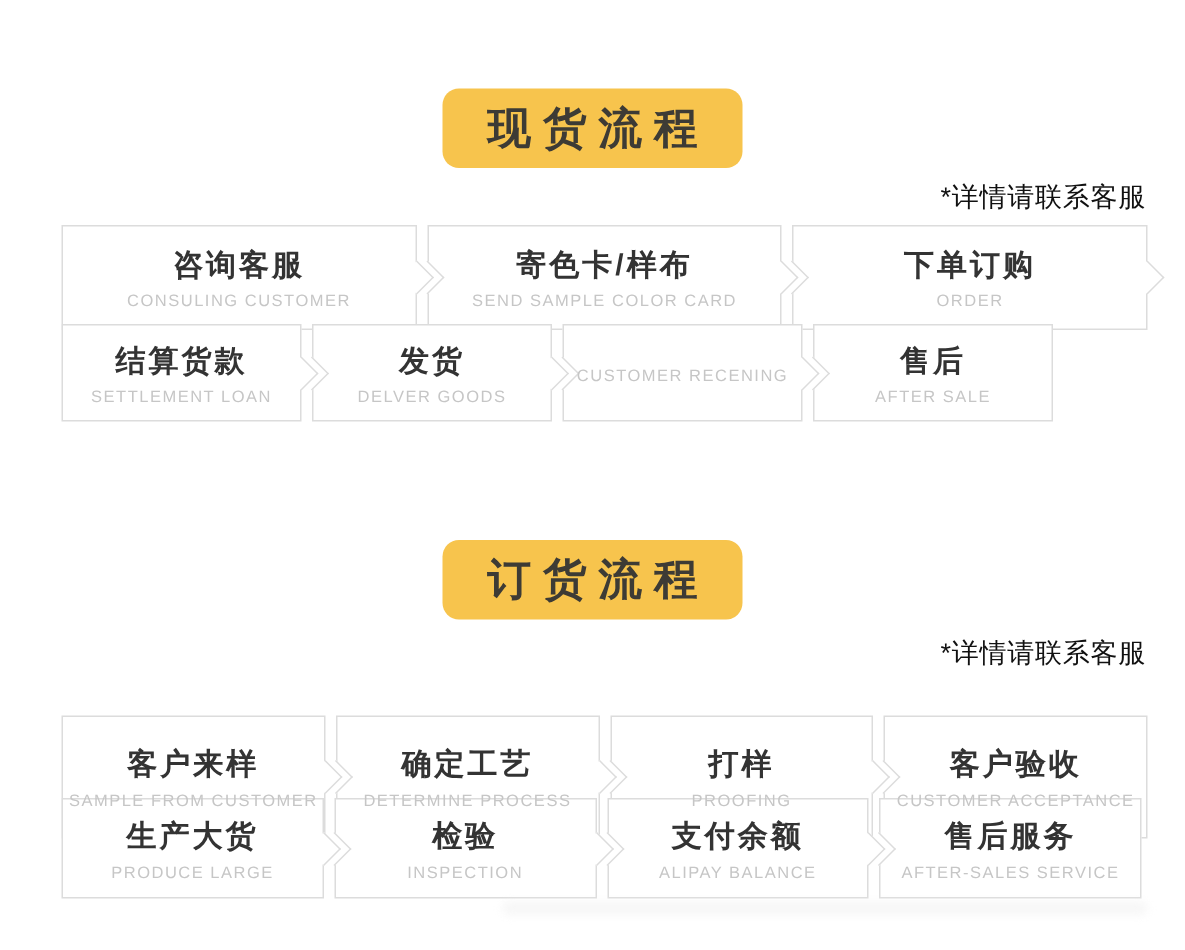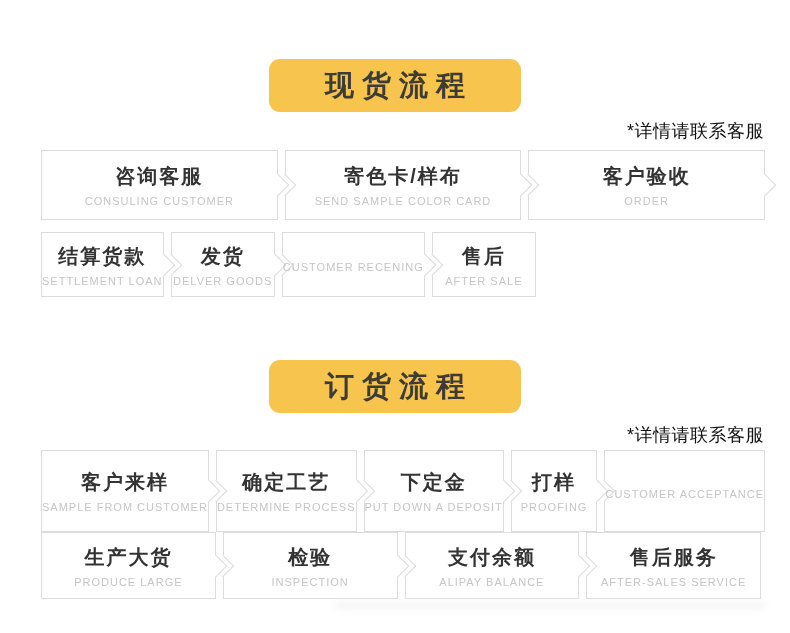--- a/index.html
+++ b/index.html
@@ -2,21 +2,21 @@
 <html style="--badge_bg: #F7C44D; --badge_text: #3D3B35; --box_border: #DCDCDC; --title_text: #333333; --subtitle_text: #C6C6C6; --note_text: #111111;"><head>
 <meta charset="utf-8">
 <style>
   html,body{margin:0;padding:0;background:#fff;}
   .canvas{
     position:relative;width:790px;height:633px;background:#fff;overflow:hidden;
     font-family:"Liberation Sans","DejaVu Sans",sans-serif;
   }
   .badge{
     position:absolute;left:50%;transform:translateX(-50%);
-    width:252px;height:53px;border-radius:11px;
+    width:200px;height:53px;border-radius:11px;
     background:var(--badge_bg,#F7C44D);color:var(--badge_text,#3D3B35);
     display:flex;align-items:center;justify-content:center;
     font-size:29px;font-weight:700;letter-spacing:8px;padding-left:8px;box-sizing:border-box;
   }
   .note{
     position:absolute;right:26px;font-size:18px;font-weight:500;
     color:var(--note_text,#111111);letter-spacing:0.5px;
   }
   .row{position:absolute;display:flex;gap:7px;}
   .step{
@@ -64,64 +64,61 @@
   <div class="row" style="top:150px;left:41px;width:724px;height:70px">
     <div class="step first">
       <div class="zh">咨询客服</div>
       <div class="en">CONSULING CUSTOMER</div>
     </div>
     <div class="step">
       <div class="zh">寄色卡/样布</div>
       <div class="en">SEND SAMPLE COLOR CARD</div>
     </div>
     <div class="step">
-      <div class="zh">客户验收</div>
+      <div class="zh">下单订购</div>
       <div class="en">ORDER</div>
     </div>
   </div>
 
-  <div class="row" style="top:232px;left:41px;width:495px;height:65px">
+  <div class="row" style="top:216px;left:41px;width:661px;height:65px">
     <div class="step first">
       <div class="zh">结算货款</div>
       <div class="en">SETTLEMENT LOAN</div>
     </div>
     <div class="step">
       <div class="zh">发货</div>
       <div class="en">DELVER GOODS</div>
     </div>
     <div class="step">
       <div class="en">CUSTOMER RECENING</div>
     </div>
     <div class="step last">
       <div class="zh">售后</div>
       <div class="en">AFTER SALE</div>
     </div>
   </div>
 
   <div class="badge" style="top:360px">订货流程</div>
   <div class="note" style="top:423px">*详情请联系客服</div>
 
-  <div class="row" style="top:450px;left:41px;width:724px;height:82px">
+  <div class="row" style="top:477px;left:41px;width:724px;height:82px">
     <div class="step first">
       <div class="zh">客户来样</div>
       <div class="en">SAMPLE FROM CUSTOMER</div>
     </div>
     <div class="step">
       <div class="zh">确定工艺</div>
       <div class="en">DETERMINE PROCESS</div>
     </div>
     <div class="step">
-      <div class="zh">下定金</div>
-      <div class="en">PUT DOWN A DEPOSIT</div>
-    </div>
-    <div class="step">
       <div class="zh">打样</div>
       <div class="en">PROOFING</div>
     </div>
     <div class="step last">
+      <div class="zh">客户验收</div>
       <div class="en">CUSTOMER ACCEPTANCE</div>
     </div>
   </div>
 
   <div class="row" style="top:532px;left:41px;width:720px;height:67px">
     <div class="step first">
       <div class="zh">生产大货</div>
       <div class="en">PRODUCE LARGE</div>
     </div>
     <div class="step">

